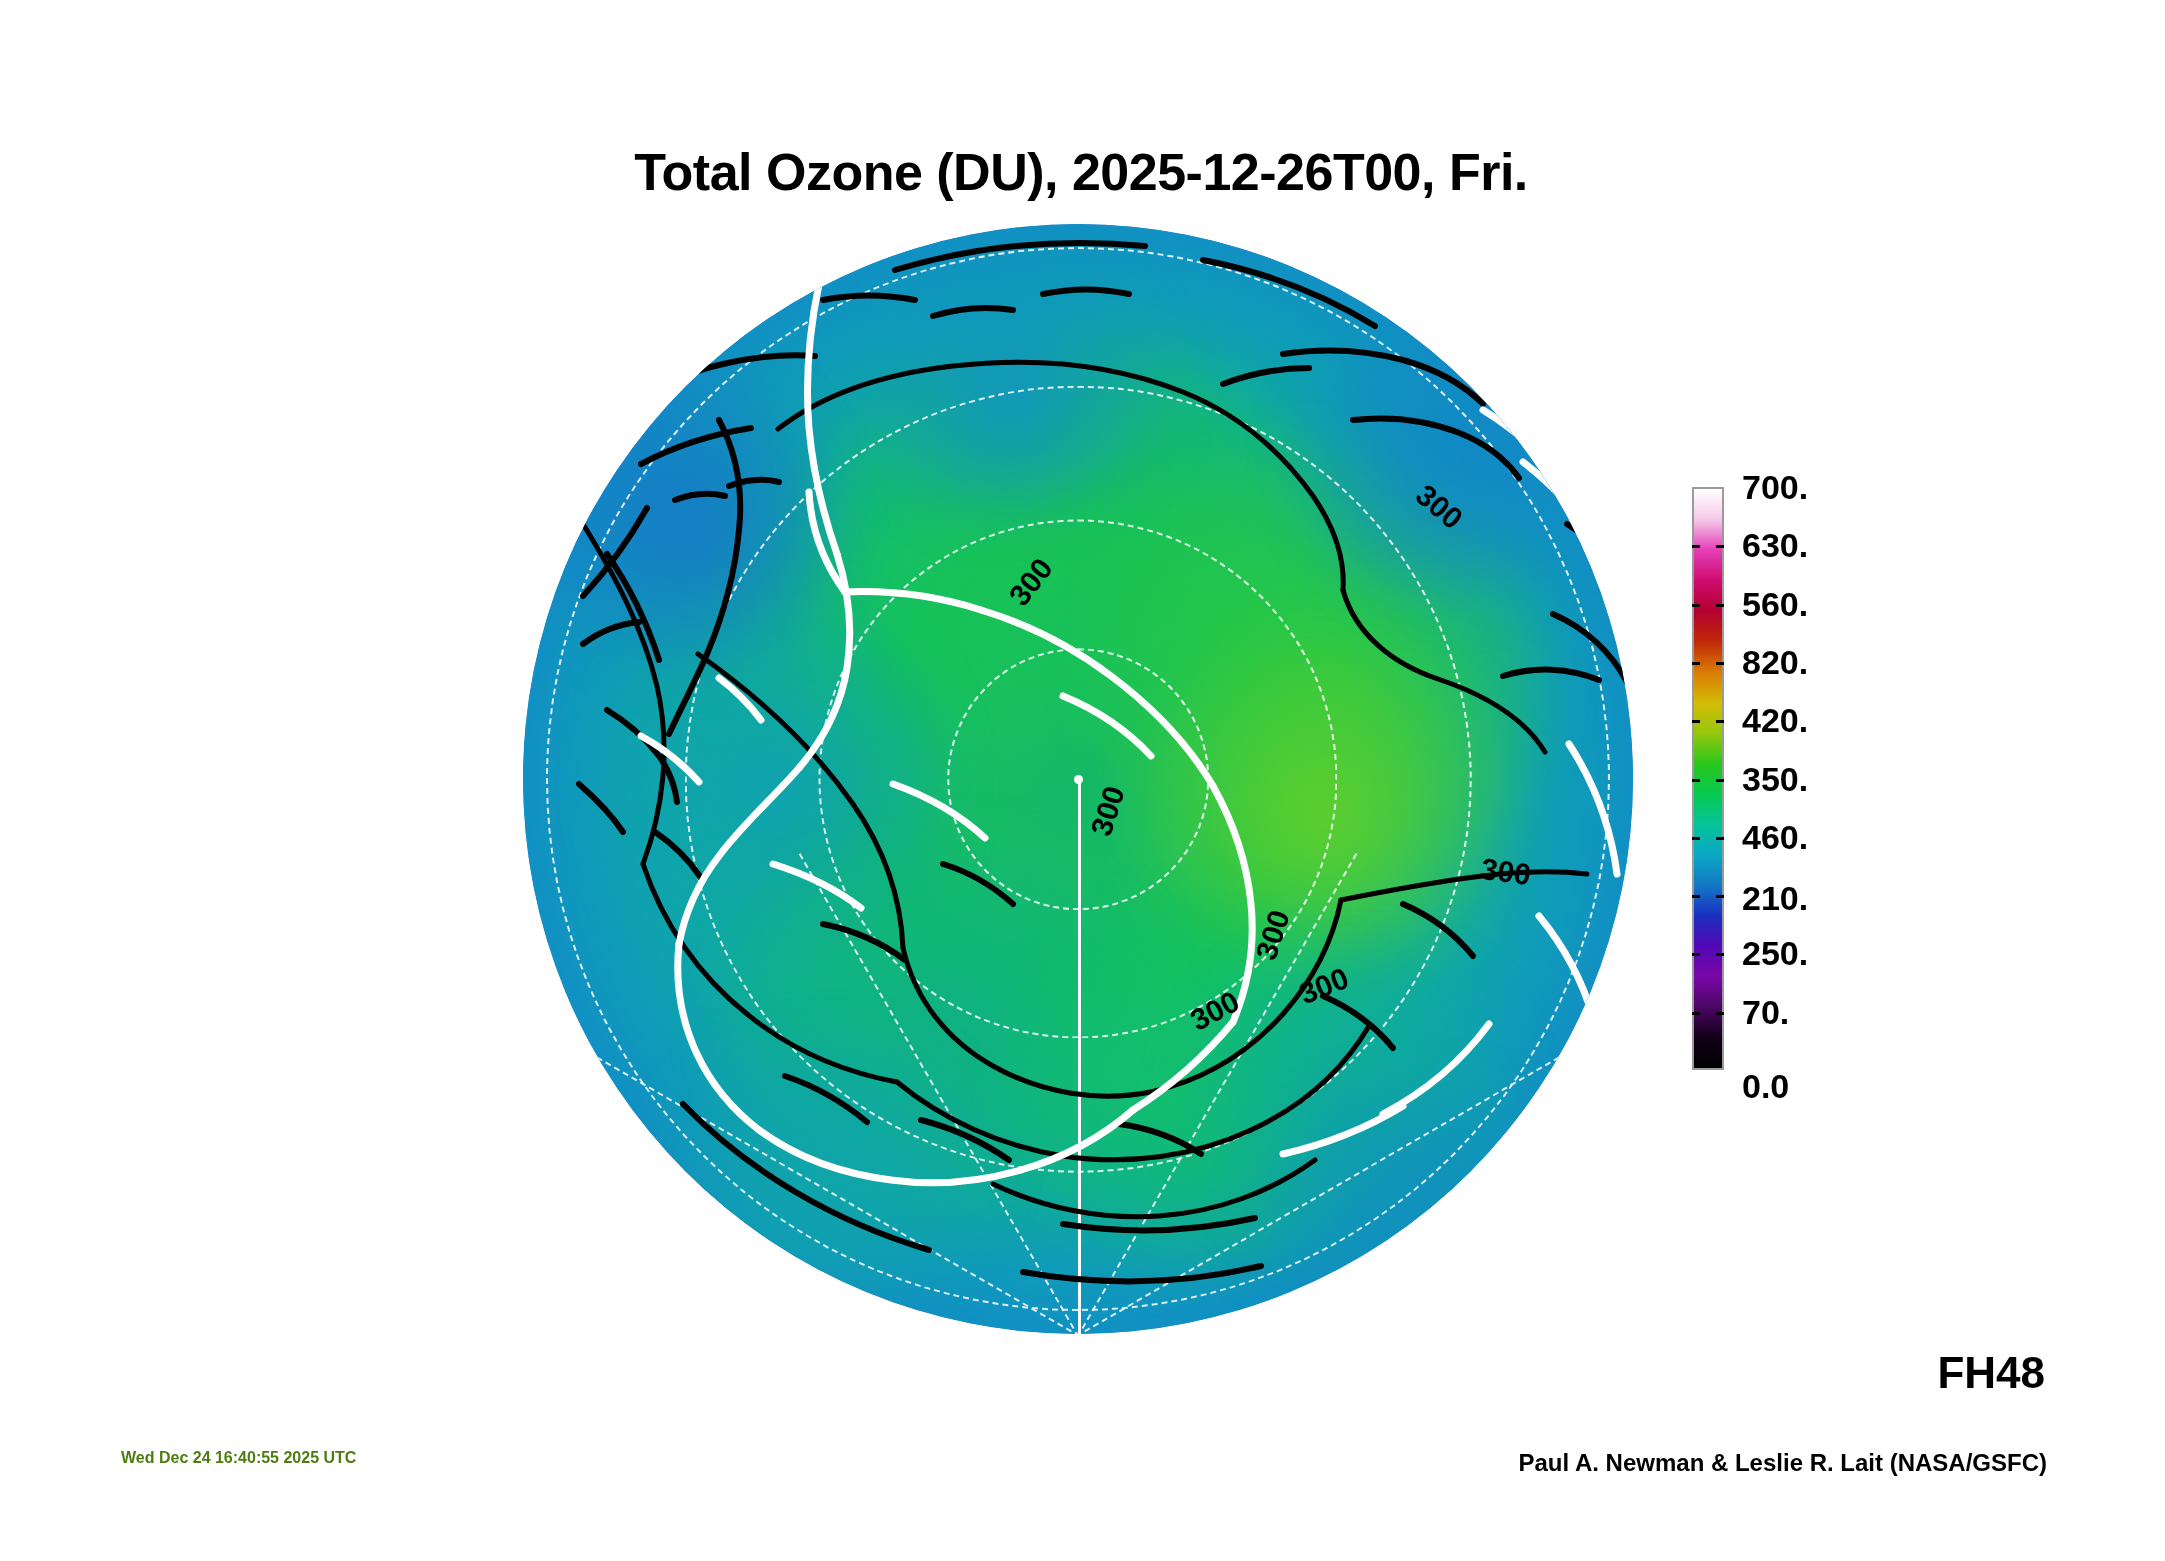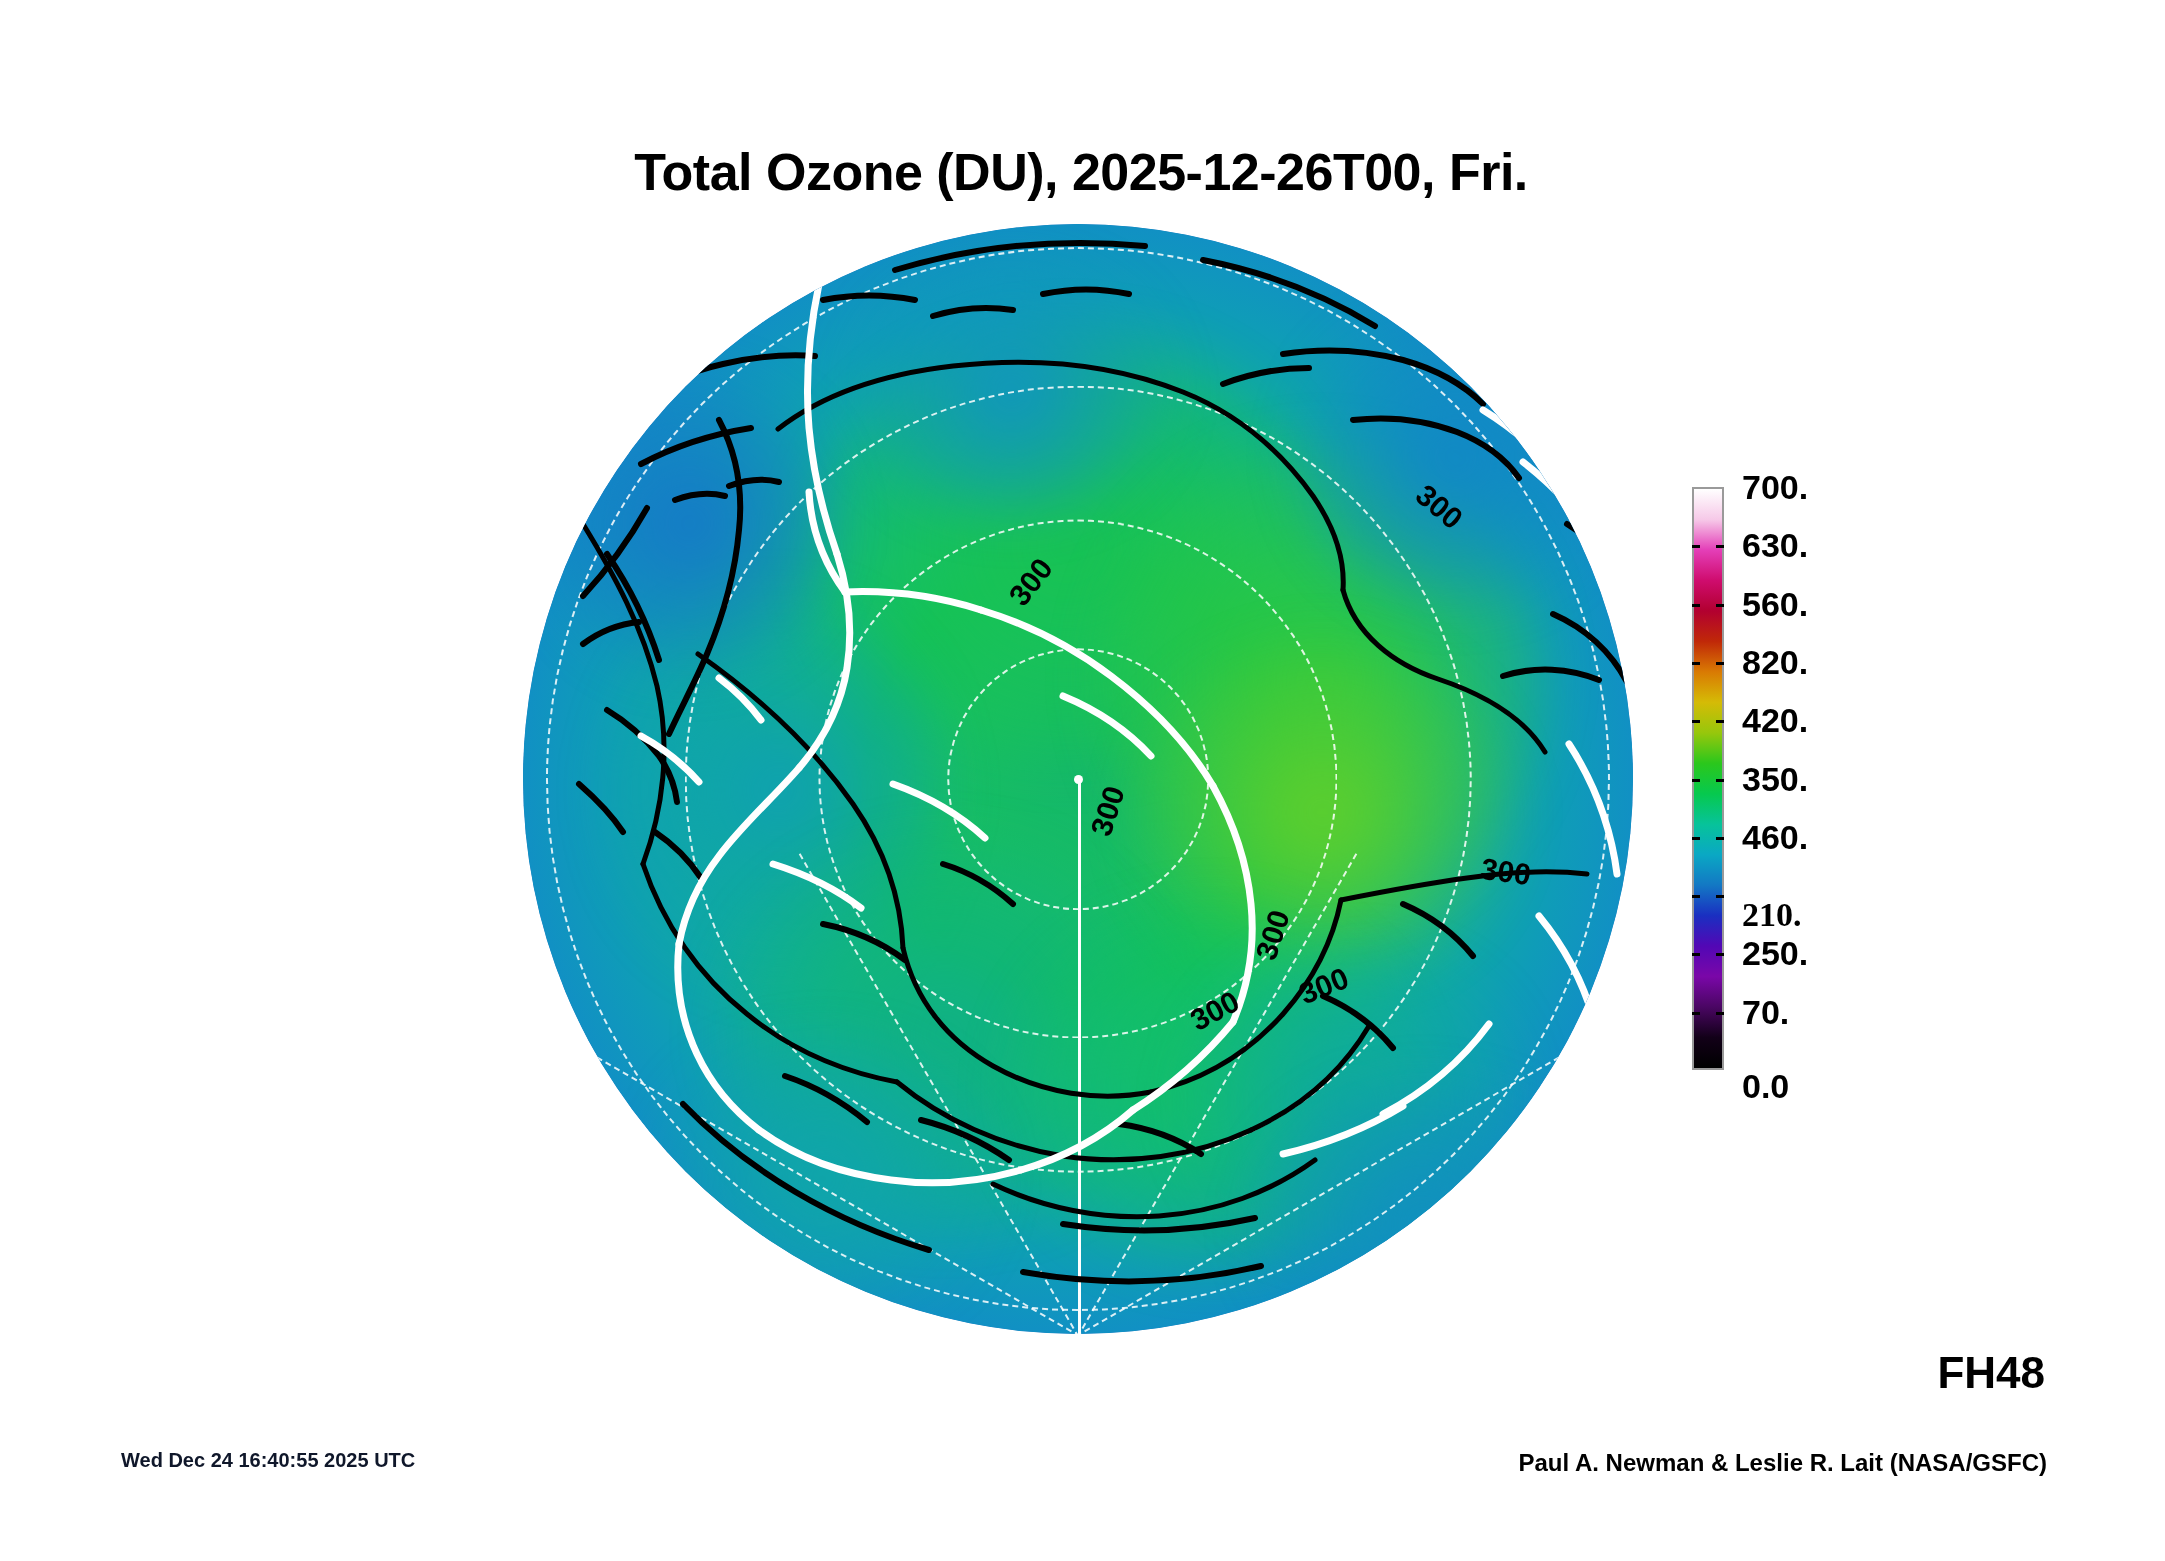--- a/index.html
+++ b/index.html
@@ -166,23 +166,23 @@
     right: 120px;
     top: 1348px;
     font-size: 44px;
     font-weight: bold;
     color: #000000;
   }
   #timestamp {
     position: absolute;
     left: 121px;
     top: 1449px;
-    font-size: 20px;
-    font-weight: bold;
-    color: #0f172a;
+    font-size: 16px;
+    font-weight: bold;
+    color: #4d7c0f;
   }
   #credit {
     position: absolute;
     right: 118px;
     top: 1449px;
     font-size: 24px;
     font-weight: bold;
     color: #000000;
   }
 </style>
@@ -353,21 +353,21 @@
       <div class="cb-tick-r" style="top: 524.7px;"></div>
     </div>
   <div id="colorbar-labels">
       <div class="cb-label" style="top: 17px;">700.</div>
       <div class="cb-label" style="top: 75.3px;">630.</div>
       <div class="cb-label" style="top: 133.6px;">560.</div>
       <div class="cb-label" style="top: 191.9px;">820.</div>
       <div class="cb-label" style="top: 250.2px;">420.</div>
       <div class="cb-label" style="top: 308.5px;">350.</div>
       <div class="cb-label" style="top: 366.8px;">460.</div>
-      <div class="cb-label" style="top: 445px; font-family: Liberation Serif, serif;">210.</div>
+      <div class="cb-label" style="top: 428px;">210.</div>
       <div class="cb-label" style="top: 483.4px;">250.</div>
       <div class="cb-label" style="top: 541.7px;">70.</div>
       <div class="cb-label" style="top: 616px; text-align: center;">0.0</div>
     </div>
 </div>
 
 <div id="fh-label">FH48</div>
 <div id="timestamp">Wed Dec 24 16:40:55 2025 UTC</div>
 <div id="credit">Paul A. Newman &amp; Leslie R. Lait (NASA/GSFC)</div>
 

